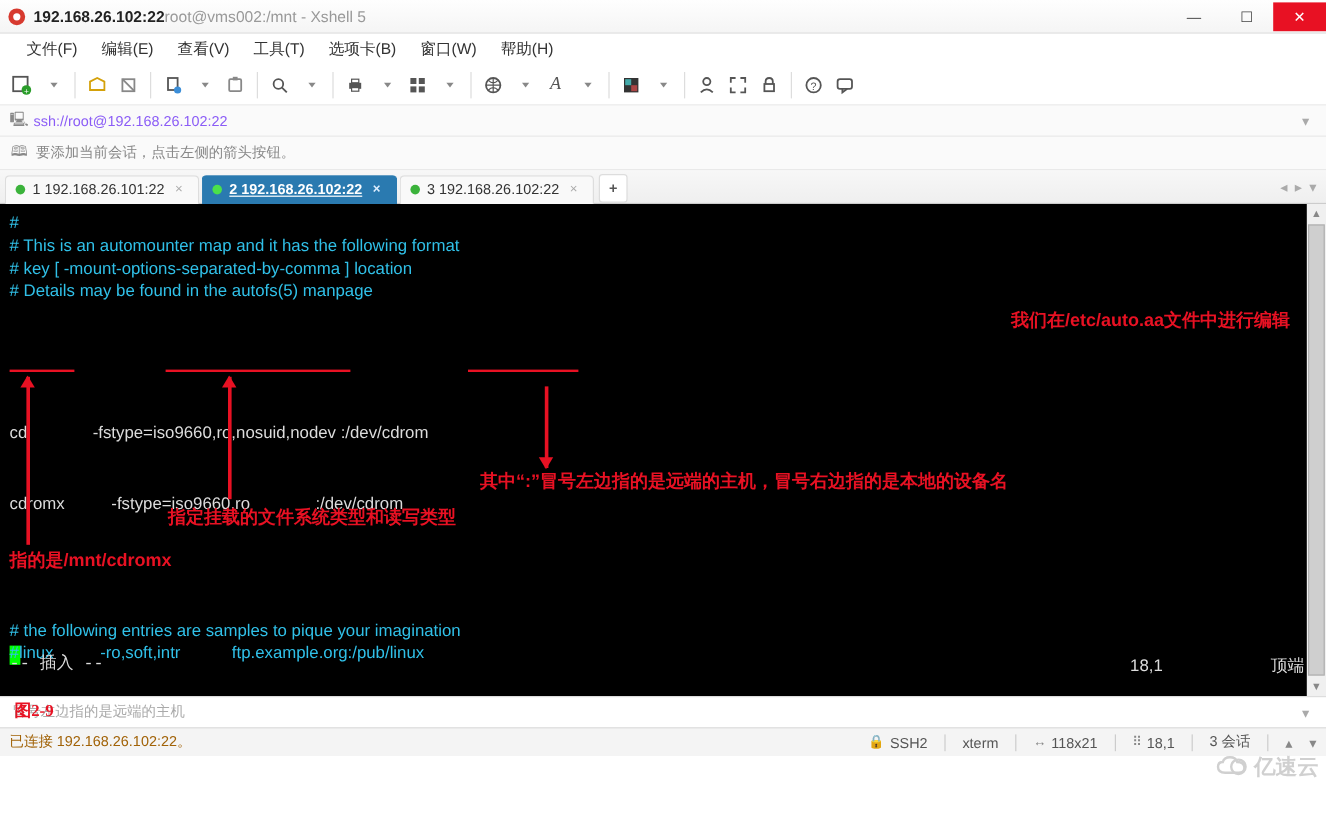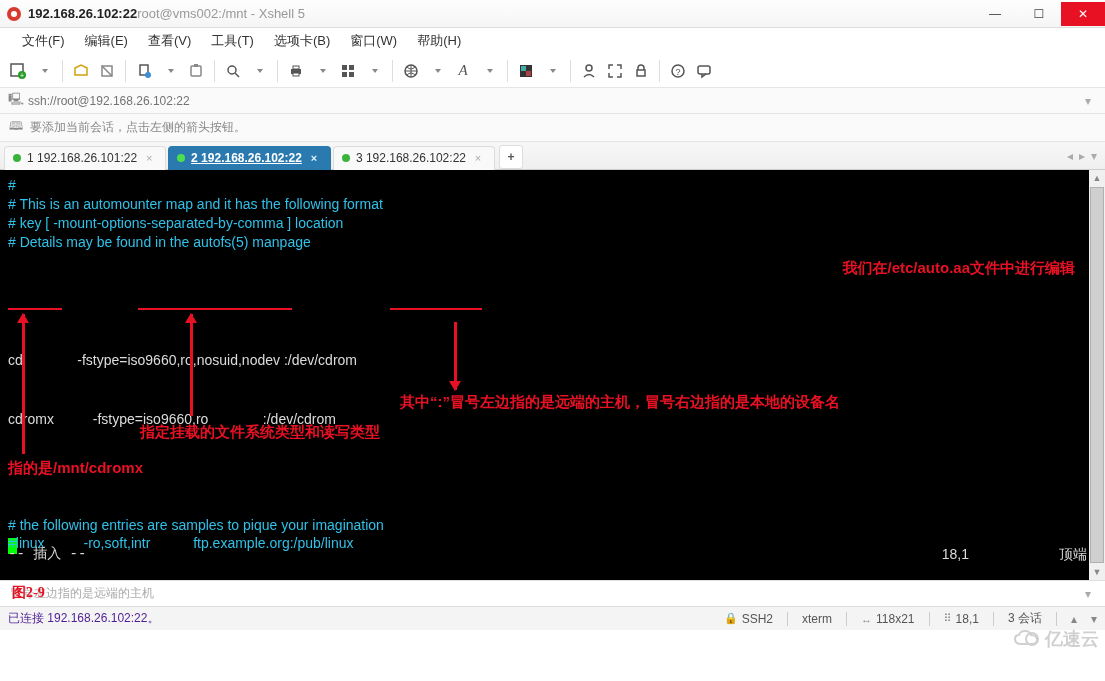--- a/index.html
+++ b/index.html
@@ -20,21 +20,21 @@
 
 
 .toolbar { height:34px; display:flex; align-items:center; padding:0 6px; background:#fff; border-bottom:1px solid #e5e5e5; gap:2px; }
 .tbtn { width:24px; height:24px; display:flex; align-items:center; justify-content:center; color:#555; position:relative; }
 .tbtn.dd::after { content:""; border-left:3px solid transparent; border-right:3px solid transparent; border-top:4px solid #888; margin-left:2px; }
 .tsep { width:1px; height:22px; background:#ddd; margin:0 4px; }
 
 
 .addrbar { height:26px; display:flex; align-items:center; padding:0 8px; background:#fafafa; border-bottom:1px solid #e5e5e5; }
 .addrbar .addr-icon { width:16px; display:flex; align-items:center; justify-content:center; color:#888; margin-right:4px;}
-.addrtext { color:#737373; flex:1; }
+.addrtext { color:#8b5cf6; flex:1; }
 .addr-dd { color:#aaa; padding:0 6px; }
 
 
 .hintbar { height:28px; display:flex; align-items:center; padding:0 8px; background:#fafafa; border-bottom:1px solid #e5e5e5; }
 .hint-icon { width:16px; color:#888; margin-right:6px; display:flex; align-items:center; justify-content:center; }
 .hinttext { color:#888; }
 
 
 .tabbar { height:28px; display:flex; align-items:center; background:linear-gradient(#f7f7f7,#efefef); border-bottom:1px solid #ccc; padding-left:4px; position:relative;}
 .tab { display:flex; align-items:center; height:24px; padding:0 10px 0 8px; margin-top:4px; background:#f9f9f9; border:1px solid #ddd; border-bottom:none; border-radius:4px 4px 0 0; margin-right:2px; font-size:12px; color:#333; }
@@ -66,21 +66,21 @@
 .term-scroll .thumb { flex:1; background:#cfcfcf; margin:1px; border:1px solid #b0b0b0; }
 
 
 .inputbox { height:26px; display:flex; align-items:center; background:#fff; border-top:1px solid #ddd; padding:0 8px;}
 .inputhint { color:#aaa; flex:1; position:relative; }
 .inputhint .fig-overlay { position:absolute; left:4px; top:-1px; color:#e81123; font-weight:bold; font-family:"Microsoft YaHei"; font-size:14px; }
 .input-dd { color:#aaa; padding:0 6px; }
 
 
 .statusbar { height:24px; display:flex; align-items:center; background:#f4f4f4; border-top:1px solid #ddd; padding:0 8px; font-size:12px;}
-.stat-left { color:#4c1d95; }
+.stat-left { color:#a16207; }
 .stat-right { margin-left:auto; display:flex; align-items:center; gap:14px; color:#555; }
 .stat-item { display:flex; align-items:center; gap:4px; }
 .stat-sep { width:1px; height:14px; background:#ccc; }
 .stat-icon { color:#888; font-size:11px; }
 
 
 .watermark { position:absolute; right:6px; bottom:30px; color:#d0d0d0; font-size:18px; font-weight:bold; display:flex; align-items:center; gap:4px; pointer-events:none; }
 .watermark .wm-icon { width:28px; height:18px; }
 
 pre { white-space:pre; }

